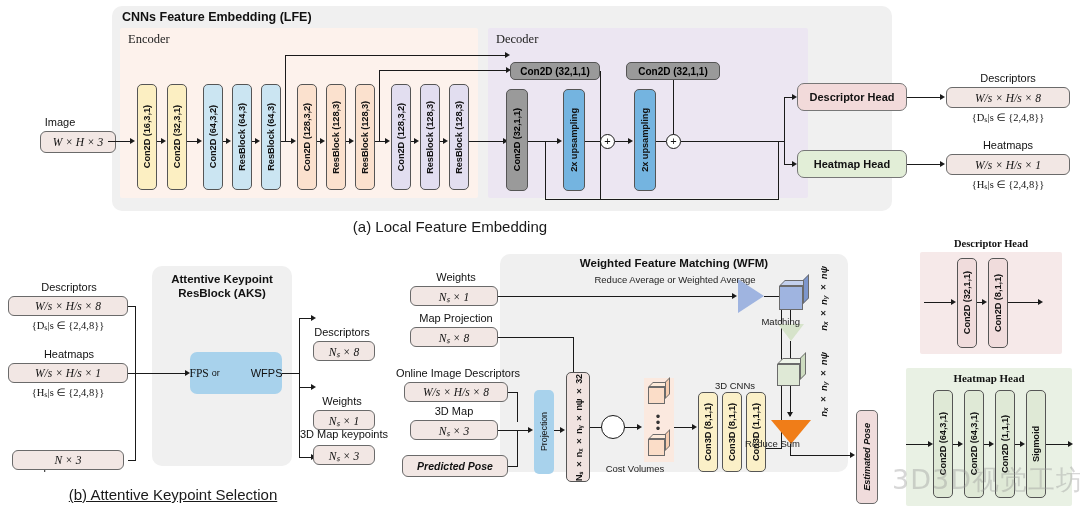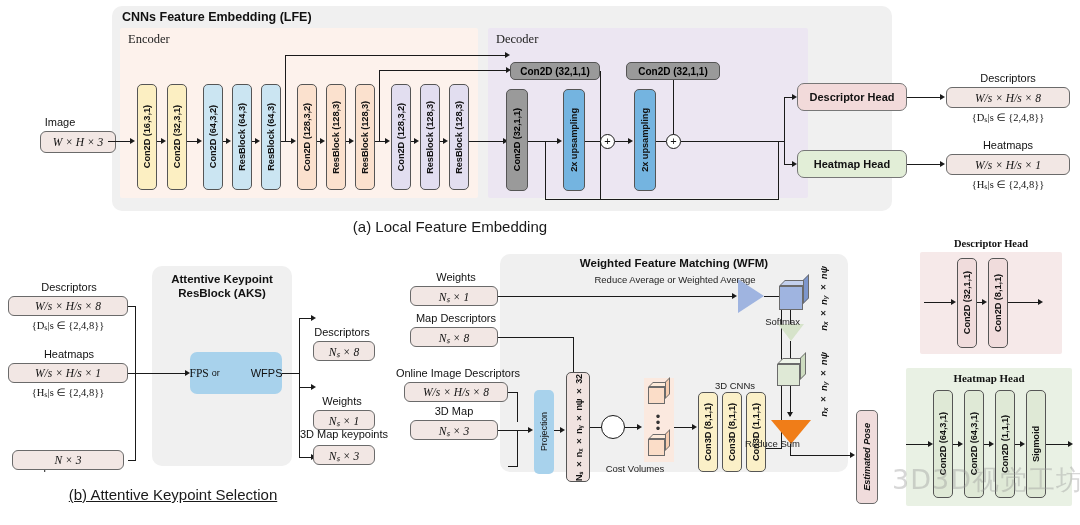--- a/index.html
+++ b/index.html
@@ -424,29 +424,32 @@
 
   <div class="abs caption cap-b">(b) Attentive Keypoint Selection</div>
 
   <div class="abs panel-wfm"></div>
   <div class="abs t-reduce">Reduce Average or Weighted Average</div>
   <div class="abs t-wfm">Weighted Feature Matching (WFM)</div>
 
   <div class="abs lbl" style="left:412px; top:271px; width:88px;">Weights</div>
   <div class="abs shape" style="left:410px; top:286px; width:88px; height:20px;">Nₛ × 1</div>
 
-  <div class="abs lbl" style="left:404px; top:312px; width:104px;">Map Descriptors</div>
+  <div class="abs lbl" style="left:404px; top:312px; width:104px;">Map Projection</div>
   <div class="abs shape" style="left:410px; top:327px; width:88px; height:20px;">Nₛ × 8</div>
 
   <div class="abs lbl" style="left:390px; top:367px; width:136px;">Online Image Descriptors</div>
   <div class="abs shape" style="left:404px; top:382px; width:104px; height:20px;">W/s × H/s × 8</div>
 
   <div class="abs lbl" style="left:410px; top:405px; width:88px;">3D Map</div>
   <div class="abs shape" style="left:410px; top:420px; width:88px; height:20px;">Nₛ × 3</div>
 
+  <div class="abs shape" style="left:402px; top:455px; width:106px; height:22px;">
+    <span class="boldital">Predicted Pose</span>
+  </div>
 
   <div class="abs ln lnh" style="left:498px; top:296px; width:236px;"></div>
   <div class="abs arrowR" style="left:732px; top:293px;"></div>
 
   <div class="abs ln lnh" style="left:498px; top:337px; width:76px;"></div>
   <div class="abs ln lnv" style="left:573px; top:337px; height:77px;"></div>
 
   <div class="abs ln lnh" style="left:508px; top:392px; width:10px;"></div>
   <div class="abs ln lnv" style="left:517px; top:392px; height:30px;"></div>
   <div class="abs ln lnh" style="left:508px; top:466px; width:10px;"></div>
@@ -508,21 +511,21 @@
   <div class="abs ln lnh" style="left:764px; top:296px; width:16px;"></div>
   <div class="cube" style="left:779px; top:280px; width:34px; height:32px;">
     <div class="face-front" style="left:0; top:6px; width:24px; height:24px; background:#9fb4e0;"></div>
     <div class="face-top" style="left:0; top:0px; width:24px; height:6px; background:#c3d0ed; transform: skewX(-45deg); transform-origin: bottom left;"></div>
     <div class="face-side" style="left:24px; top:0px; width:6px; height:24px; background:#7d96cc; transform: skewY(-45deg); transform-origin: top left;"></div>
   </div>
   <div class="abs vlabel-b" style="left:818px; top:266px;">nₓ × nᵧ × nψ</div>
 
   <div class="abs ln lnv" style="left:790px; top:310px; height:16px;"></div>
   <div class="abs tri-green-down" style="left:778px; top:324px;"></div>
-  <div class="abs t-softmax">Softmax</div>
+  <div class="abs t-softmax">Matching</div>
   <div class="abs ln lnv" style="left:790px; top:341px; height:18px;"></div>
 
   <div class="cube" style="left:777px; top:358px; width:32px; height:30px;">
     <div class="face-front" style="left:0; top:6px; width:23px; height:22px; background:#dfe9d6;"></div>
     <div class="face-top" style="left:0; top:0px; width:23px; height:6px; background:#eef4e9; transform: skewX(-45deg); transform-origin: bottom left;"></div>
     <div class="face-side" style="left:23px; top:0px; width:6px; height:22px; background:#cddcc0; transform: skewY(-45deg); transform-origin: top left;"></div>
   </div>
   <div class="abs vlabel-b" style="left:818px; top:352px;">nₓ × nᵧ × nψ</div>
 
   <div class="abs ln lnv" style="left:790px; top:386px; height:30px;"></div>

